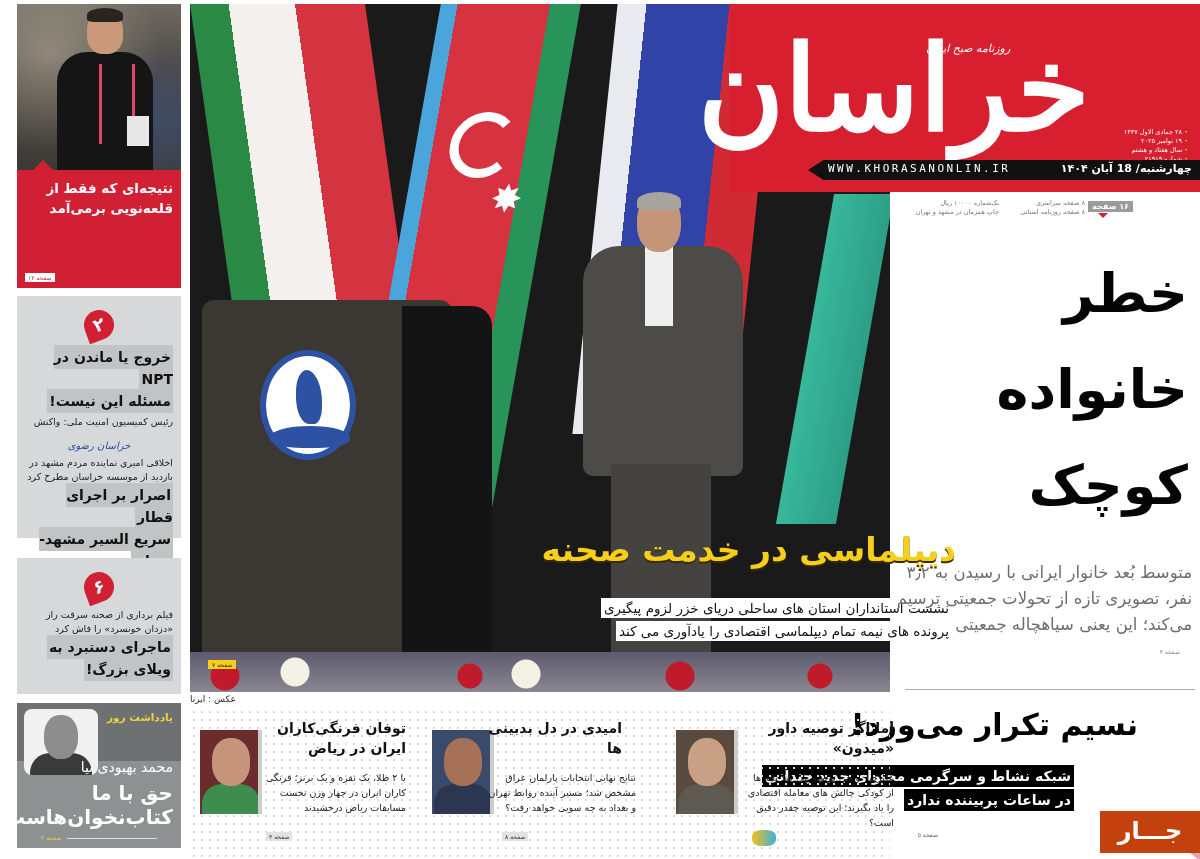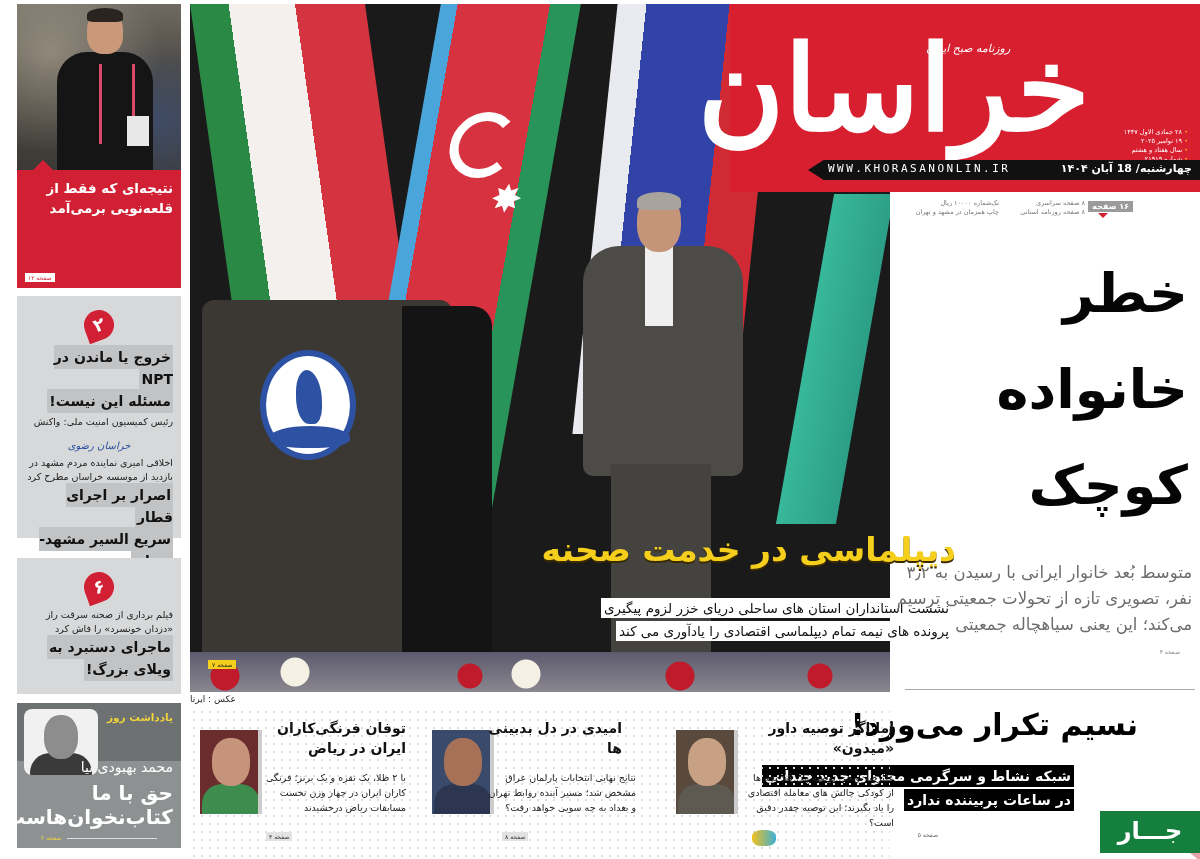--- a/index.html
+++ b/index.html
@@ -100,21 +100,21 @@
   
   .big-head { position: absolute; right: 12px; top: 246px; width: 290px; text-align: right; font-weight: bold; font-size: 54px; line-height: 96px; color: #050505; }
   .big-sub { position: absolute; right: 8px; top: 560px; width: 300px; text-align: right; color: #6c6c6c; font-size: 16.5px; line-height: 26px; }
   .big-pg { position: absolute; right: 20px; top: 648px; font-size: 6px; color: #888; }
   .rc-divider { position: absolute; left: 905px; top: 689px; width: 290px; height: 1px; background: #aaa; }
 
   .nasim-title { position: absolute; right: 62px; top: 702px; font-weight: bold; font-size: 30px; line-height: 46px; color: #000; white-space: nowrap; }
   .nasim-sub { position: absolute; right: 126px; top: 765px; text-align: right; }
   .nasim-sub div { display: inline-block; background: #000; color: #fff; font-weight: bold; font-size: 14px; line-height: 22px; padding: 0 3px; margin-bottom: 2px; white-space: nowrap; }
   .nasim-pg { position: absolute; right: 262px; top: 831px; font-size: 6px; color: #666; }
-  .jaar { position: absolute; left: 1100px; top: 811px; width: 100px; height: 42px; background: #15803d; color: #fff; font-weight: bold; font-size: 24px; line-height: 40px; text-align: center; letter-spacing: 4px; }
+  .jaar { position: absolute; left: 1100px; top: 811px; width: 100px; height: 42px; background: #c2410c; color: #fff; font-weight: bold; font-size: 24px; line-height: 40px; text-align: center; letter-spacing: 4px; }
   .jaar::after { content: ""; position: absolute; right: 0; bottom: -8px; border-left: 10px solid transparent; border-top: 8px solid #e4a2ac; }
 
   
   .strip { position: absolute; left: 190px; top: 708px; width: 700px; height: 151px;
     background-image: radial-gradient(#dcdcdc 1px, transparent 1px); background-size: 8px 8px; }
   .story { position: absolute; top: 0; height: 140px; }
   .story .ph { position: absolute; top: 22px; width: 62px; height: 84px; background: #999; border-right: 4px solid #ccc; overflow: hidden; }
   .story .ph .face { position: absolute; left: 12px; top: 8px; width: 38px; height: 48px; border-radius: 45%; }
   .story .ph .body { position: absolute; left: 2px; top: 54px; width: 58px; height: 32px; border-radius: 20px 20px 0 0; }
   .story .hd { position: absolute; top: 10px; text-align: right; font-weight: bold; font-size: 14px; line-height: 20px; color: #111; }

